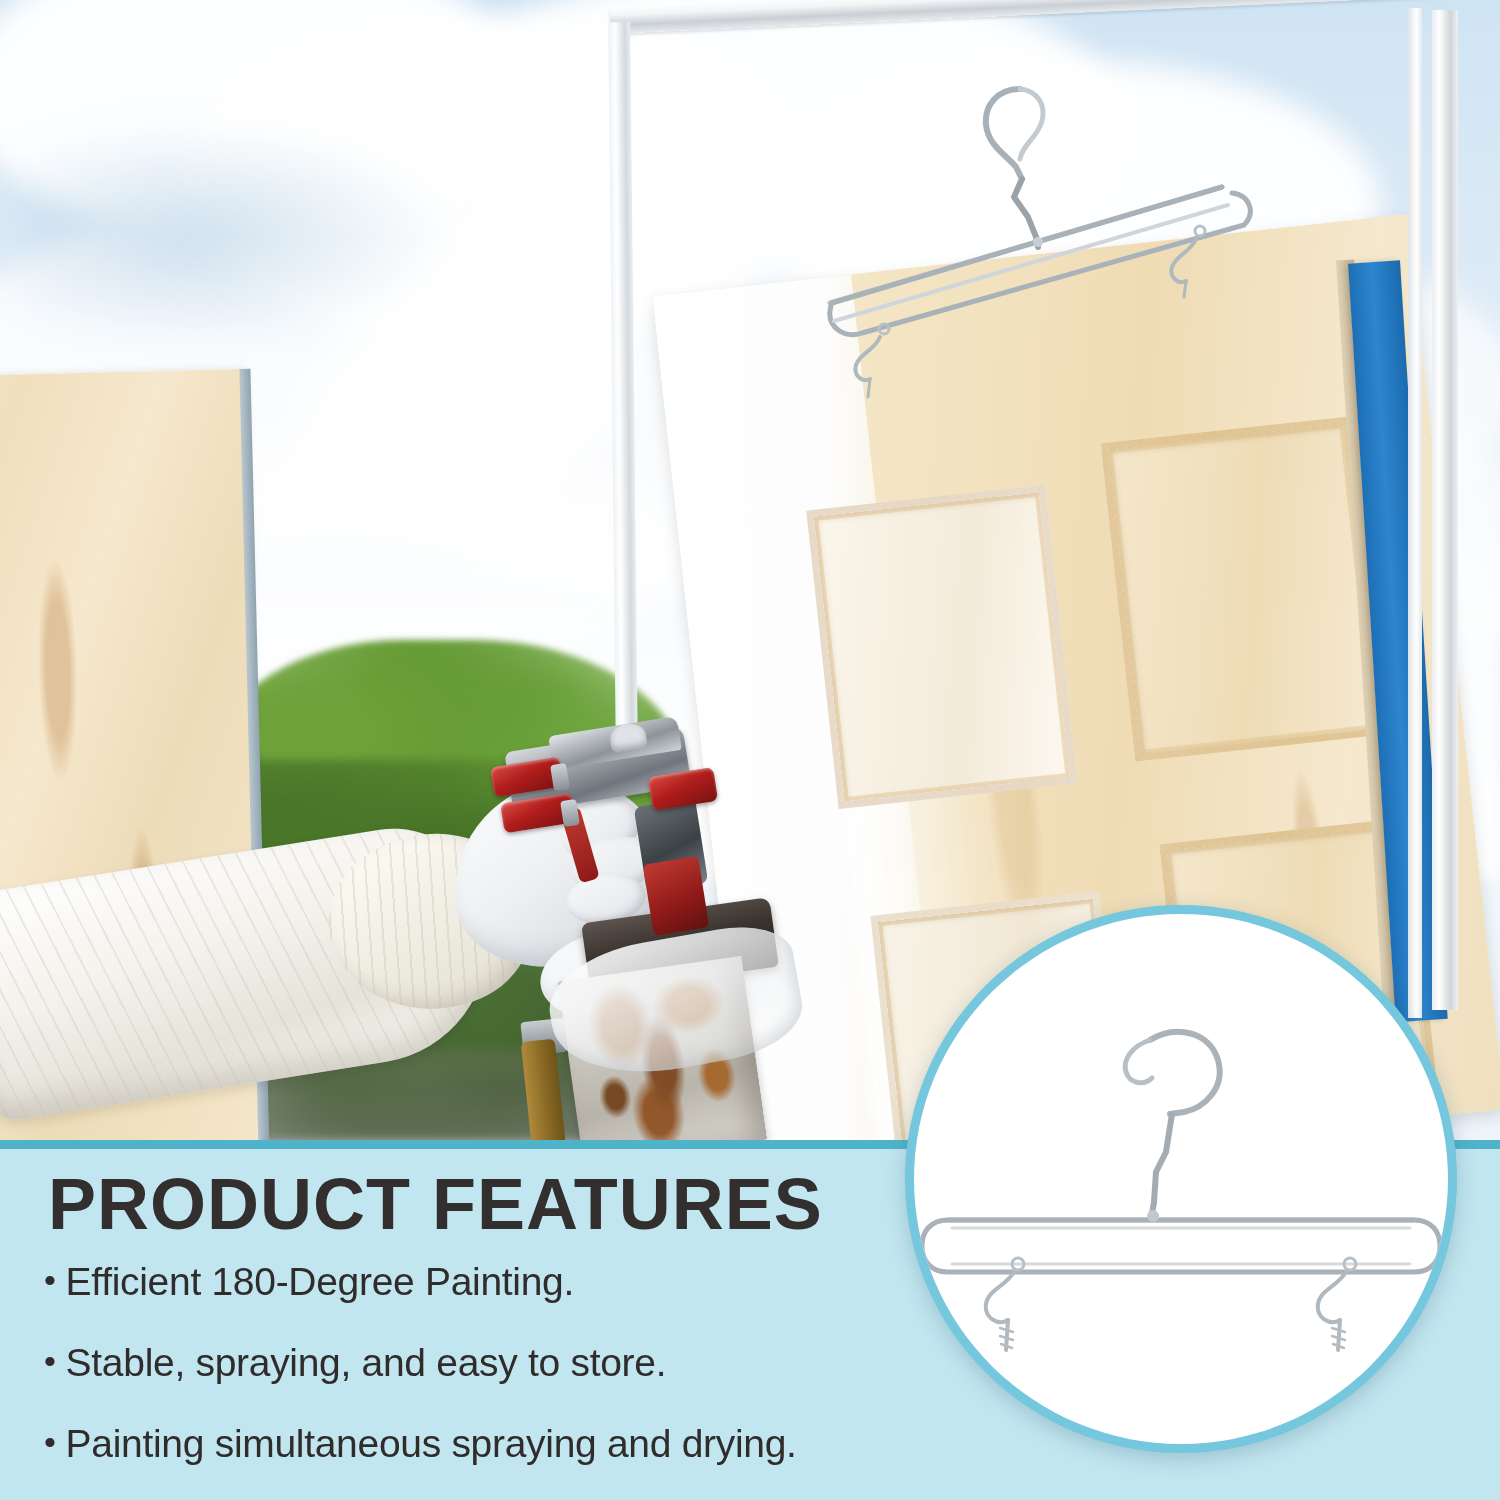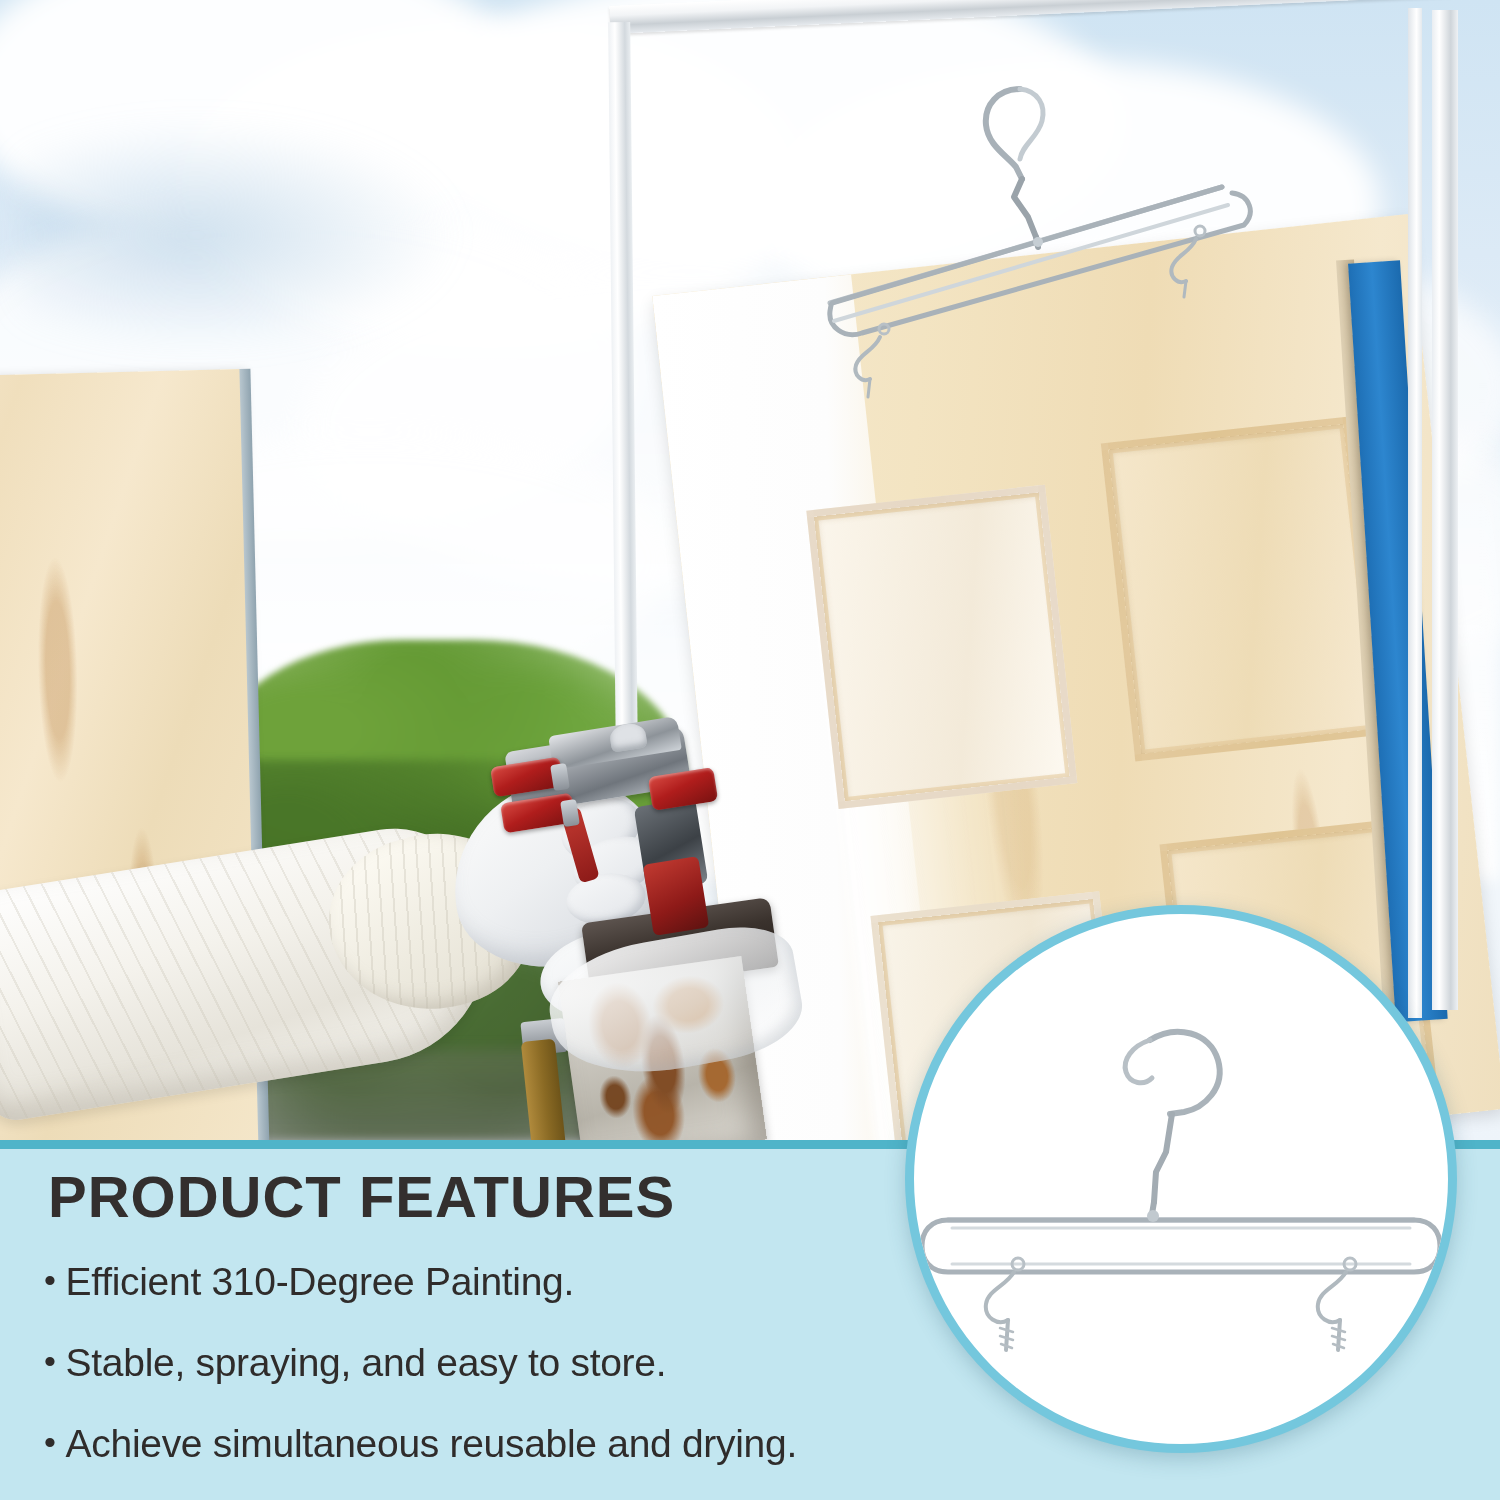--- a/index.html
+++ b/index.html
@@ -301,21 +301,21 @@
   .banner {
     position:absolute; left:0; top:1140px; width:1500px; height:360px;
     background:#c2e6f0;
   }
   .banner-stripe {
     position:absolute; left:0; top:0; width:1500px; height:9px;
     background:#4fb4c9;
   }
   .headline {
     position:absolute; left:48px; top:1168px;
-    font-size:58px; font-weight:700; letter-spacing:1px;
+    font-size:72px; font-weight:700; letter-spacing:1px;
     color:#332f2e; line-height:1;
     font-family:"Liberation Sans", sans-serif;
   }
   .bullets {
     position:absolute; left:44px; top:1262px; width:880px;
     color:#2f2c2b;
   }
   .bullet {
     display:flex; align-items:flex-start; gap:10px;
     font-size:39px; line-height:1.05; margin-bottom:40px;
@@ -439,29 +439,29 @@
 
   <div class="banner">
     <div class="banner-stripe"></div>
   </div>
 
   <div class="headline">PRODUCT FEATURES</div>
 
   <div class="bullets">
     <div class="bullet">
       <span class="dot">•</span>
-      <span>Efficient 310-Degree Painting.</span>
+      <span>Efficient 180-Degree Painting.</span>
     </div>
     <div class="bullet">
       <span class="dot">•</span>
       <span>Stable, spraying, and easy to store.</span>
     </div>
     <div class="bullet">
       <span class="dot">•</span>
-      <span>Achieve simultaneous reusable and drying.</span>
+      <span>Painting simultaneous spraying and drying.</span>
     </div>
   </div>
 
   <div class="inset">
     <svg class="inset-hanger" viewBox="0 0 526 380">
       <g fill="none" stroke="#9aa3aa" stroke-width="4" stroke-linecap="round" stroke-linejoin="round">
 
         <path d="M 232 38 C 258 22 292 30 300 58 C 308 86 286 106 266 110 L 252 112" stroke="#aab3ba" stroke-width="6"></path>
         <path d="M 232 38 C 214 44 204 58 208 70 C 212 82 226 84 234 76" stroke="#b8c0c6" stroke-width="5"></path>
         <path d="M 254 112 L 248 150 L 238 170 L 236 200" stroke="#a3acb3" stroke-width="6"></path>

